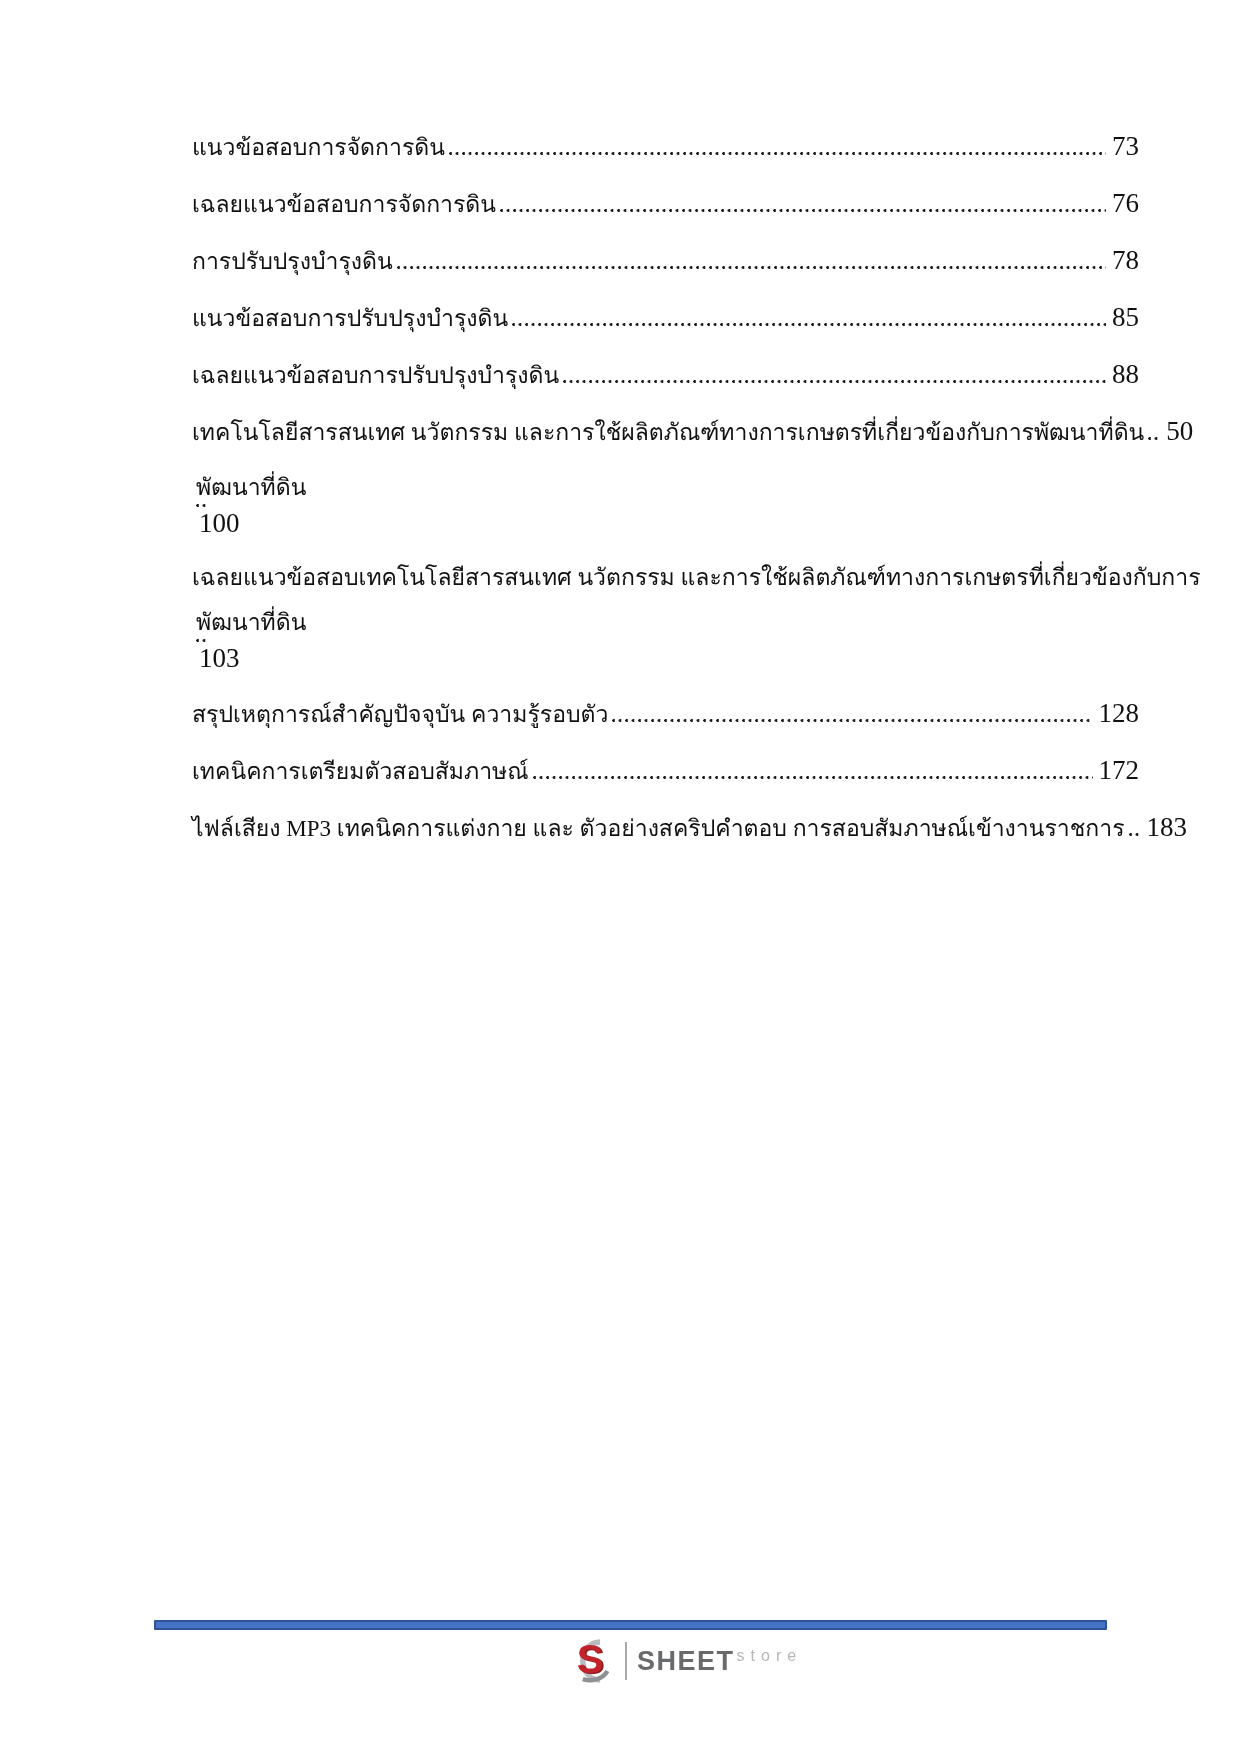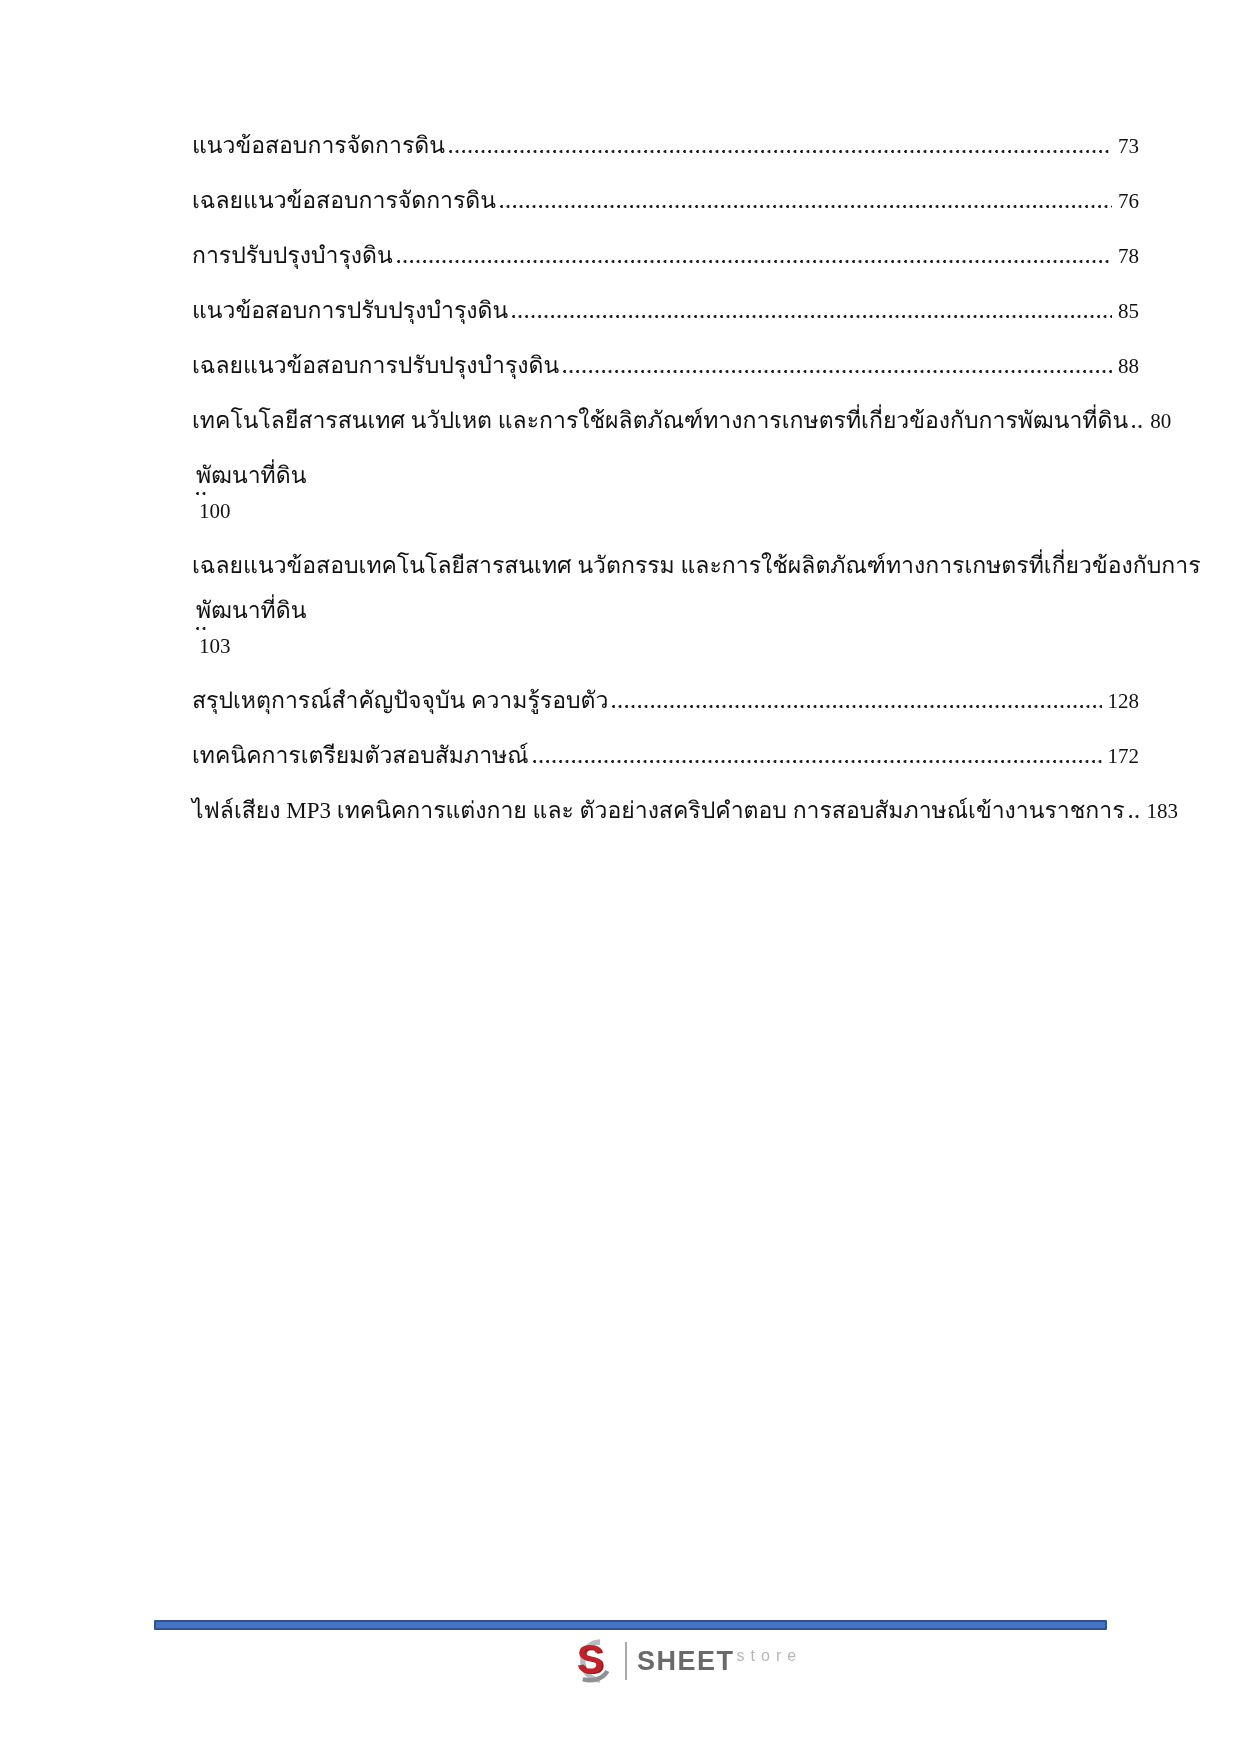--- a/index.html
+++ b/index.html
@@ -33,21 +33,21 @@
     flex: 1 1 auto;
     height: 3px;
     margin: 0 3px 0 4px;
     background-image: radial-gradient(circle at 1.5px 1.5px, #1c1c1c 1.3px, transparent 1.5px);
     background-size: 6.5px 3px;
     background-repeat: repeat-x;
     min-width: 12px;
   }
   .page-num {
     padding-left: 3px;
-    font-size: 21px;
+    font-size: 27px;
   }
   .footer-rule {
     position: absolute;
     left: 110px;
     top: 1620px;
     width: 949px;
     height: 6px;
     background: #4673c5;
     border: 2px solid #2e5496;
     border-radius: 1px;
@@ -122,23 +122,23 @@
         </div>
         <div class="toc-entry">
           <div class="toc-line">
             <span class="toc-text">เฉลยแนวข้อสอบการปรับปรุงบำรุงดิน</span>
             <span class="dots"></span>
             <span class="page-num">88</span>
           </div>
         </div>
         <div class="toc-entry">
           <div class="toc-line">
-            <span class="toc-text">เทคโนโลยีสารสนเทศ นวัปเหต และการใช้ผลิตภัณฑ์ทางการเกษตรที่เกี่ยวข้องกับการพัฒนาที่ดิน</span>
+            <span class="toc-text">เทคโนโลยีสารสนเทศ นวัตกรรม และการใช้ผลิตภัณฑ์ทางการเกษตรที่เกี่ยวข้องกับการพัฒนาที่ดิน</span>
             <span class="dots"></span>
-            <span class="page-num">80</span>
+            <span class="page-num">50</span>
           </div>
         </div>
         <div class="toc-entry">
           <div class="toc-line cont">
             <span class="toc-text">พัฒนาที่ดิน</span>
             <span class="dots"></span>
             <span class="page-num">100</span>
           </div>
         </div>
         <div class="toc-entry">

